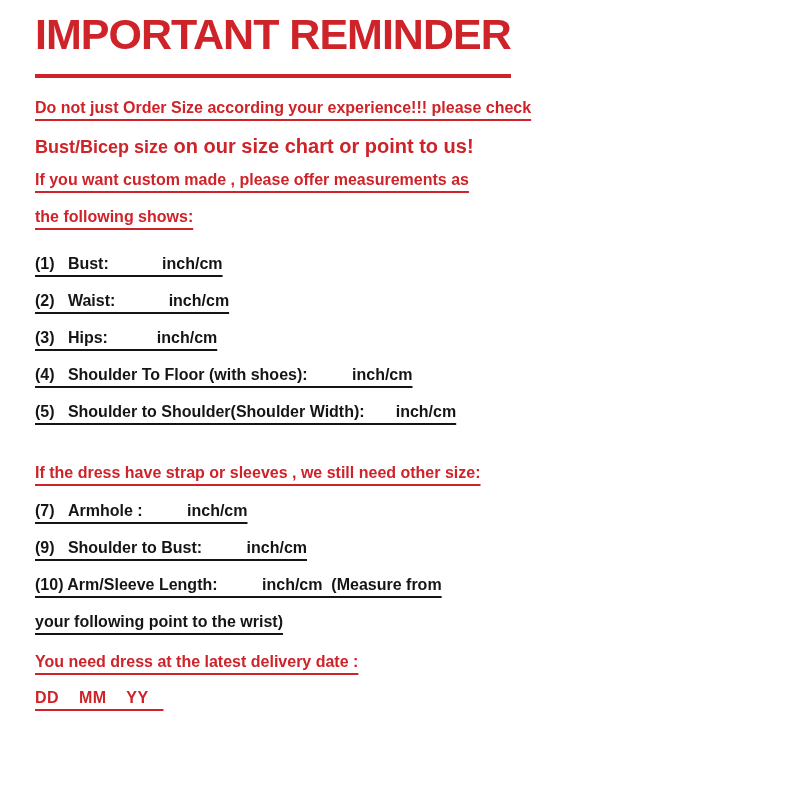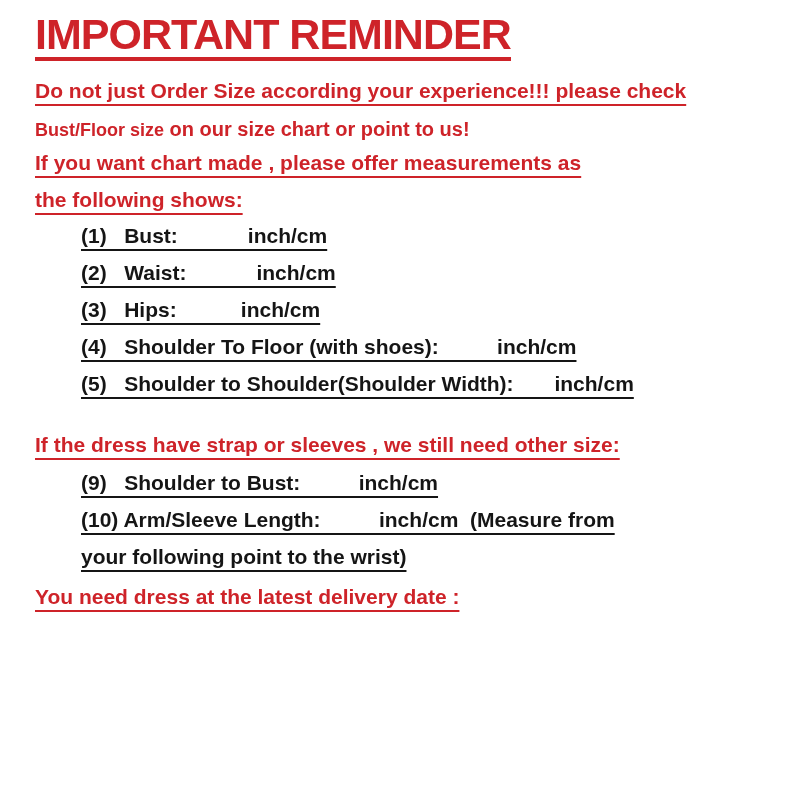--- a/index.html
+++ b/index.html
@@ -24,71 +24,73 @@
     padding: 12px 20px 0 35px;
   }
   .title {
     display: inline-block;
     margin: 0 0 18px 0;
     font-size: 43px;
     line-height: 1.05;
     letter-spacing: -1px;
     color: var(--red);
     border-bottom: 4px solid var(--red);
-    padding-bottom: 0;
+    padding-bottom: 17px;
     white-space: nowrap;
   }
   .line {
-    font-size: 21px;
+    font-size: 16px;
     line-height: 24px;
     white-space: nowrap;
   }
   .red { color: var(--red); }
   .u {
     text-decoration: underline;
     text-decoration-thickness: 2px;
     text-underline-offset: 6px;
   }
   .warning       { margin-bottom: 14px; }
   .chart-note    { margin-bottom: 9px; font-size: 20px; }
   .chart-note .em-small { font-size: 18px; }
   .custom-1      { margin-bottom: 13px; }
-  .custom-2      { margin-bottom: 12px; }
-  .item          { margin-bottom: 13px; margin-left: 46px; }
+  .custom-2      { margin-bottom: 23px; }
+  .item          { margin-bottom: 13px; }
   .strap-heading { margin-top: 37px; margin-bottom: 14px; }
   .delivery-heading { margin-top: 16px; margin-bottom: 12px; }
   .delivery-fields  { letter-spacing: 0.5px; }
 </style>
 </head>
 <body>
 
 <div class="page">
 
   <h1 class="title">IMPORTANT REMINDER</h1>
 
   <div class="line red u warning">Do not just Order Size according your experience!!! please check</div>
 
-  <div class="line chart-note"><span class="red em-small">Bust/Floor size</span><span class="red"> on our size chart or point to us!</span></div>
+  <div class="line chart-note"><span class="red em-small">Bust/Bicep size</span><span class="red"> on our size chart or point to us!</span></div>
 
-  <div class="line red u custom-1">If you want chart made , please offer measurements as</div>
+  <div class="line red u custom-1">If you want custom made , please offer measurements as</div>
 
   <div class="line red u custom-2">the following shows:</div>
 
   <div>
     <div class="line u item">(1)&nbsp;&nbsp;&nbsp;Bust:&nbsp;&nbsp;&nbsp;&nbsp;&nbsp;&nbsp;&nbsp;&nbsp;&nbsp;&nbsp;&nbsp;&nbsp;inch/cm</div>
     <div class="line u item">(2)&nbsp;&nbsp;&nbsp;Waist:&nbsp;&nbsp;&nbsp;&nbsp;&nbsp;&nbsp;&nbsp;&nbsp;&nbsp;&nbsp;&nbsp;&nbsp;inch/cm</div>
     <div class="line u item">(3)&nbsp;&nbsp;&nbsp;Hips:&nbsp;&nbsp;&nbsp;&nbsp;&nbsp;&nbsp;&nbsp;&nbsp;&nbsp;&nbsp;&nbsp;inch/cm</div>
     <div class="line u item">(4)&nbsp;&nbsp;&nbsp;Shoulder To Floor (with shoes):&nbsp;&nbsp;&nbsp;&nbsp;&nbsp;&nbsp;&nbsp;&nbsp;&nbsp;&nbsp;inch/cm</div>
     <div class="line u item">(5)&nbsp;&nbsp;&nbsp;Shoulder to Shoulder(Shoulder Width):&nbsp;&nbsp;&nbsp;&nbsp;&nbsp;&nbsp;&nbsp;inch/cm</div>
   </div>
 
   <div class="line red u strap-heading">If the dress have strap or sleeves , we still need other size:</div>
 
   <div>
+    <div class="line u item">(7)&nbsp;&nbsp;&nbsp;Armhole :&nbsp;&nbsp;&nbsp;&nbsp;&nbsp;&nbsp;&nbsp;&nbsp;&nbsp;&nbsp;inch/cm</div>
     <div class="line u item">(9)&nbsp;&nbsp;&nbsp;Shoulder to Bust:&nbsp;&nbsp;&nbsp;&nbsp;&nbsp;&nbsp;&nbsp;&nbsp;&nbsp;&nbsp;inch/cm</div>
     <div class="line u item">(10) Arm/Sleeve Length:&nbsp;&nbsp;&nbsp;&nbsp;&nbsp;&nbsp;&nbsp;&nbsp;&nbsp;&nbsp;inch/cm&nbsp;&nbsp;(Measure from</div>
     <div class="line u item">your following point to the wrist)</div>
   </div>
 
   <div class="line red u delivery-heading">You need dress at the latest delivery date :</div>
 
+  <div class="line red u delivery-fields">DD&nbsp;&nbsp;&nbsp;&nbsp;MM&nbsp;&nbsp;&nbsp;&nbsp;YY&nbsp;&nbsp;&nbsp;</div>
 
 </div>
 
 </body></html>

